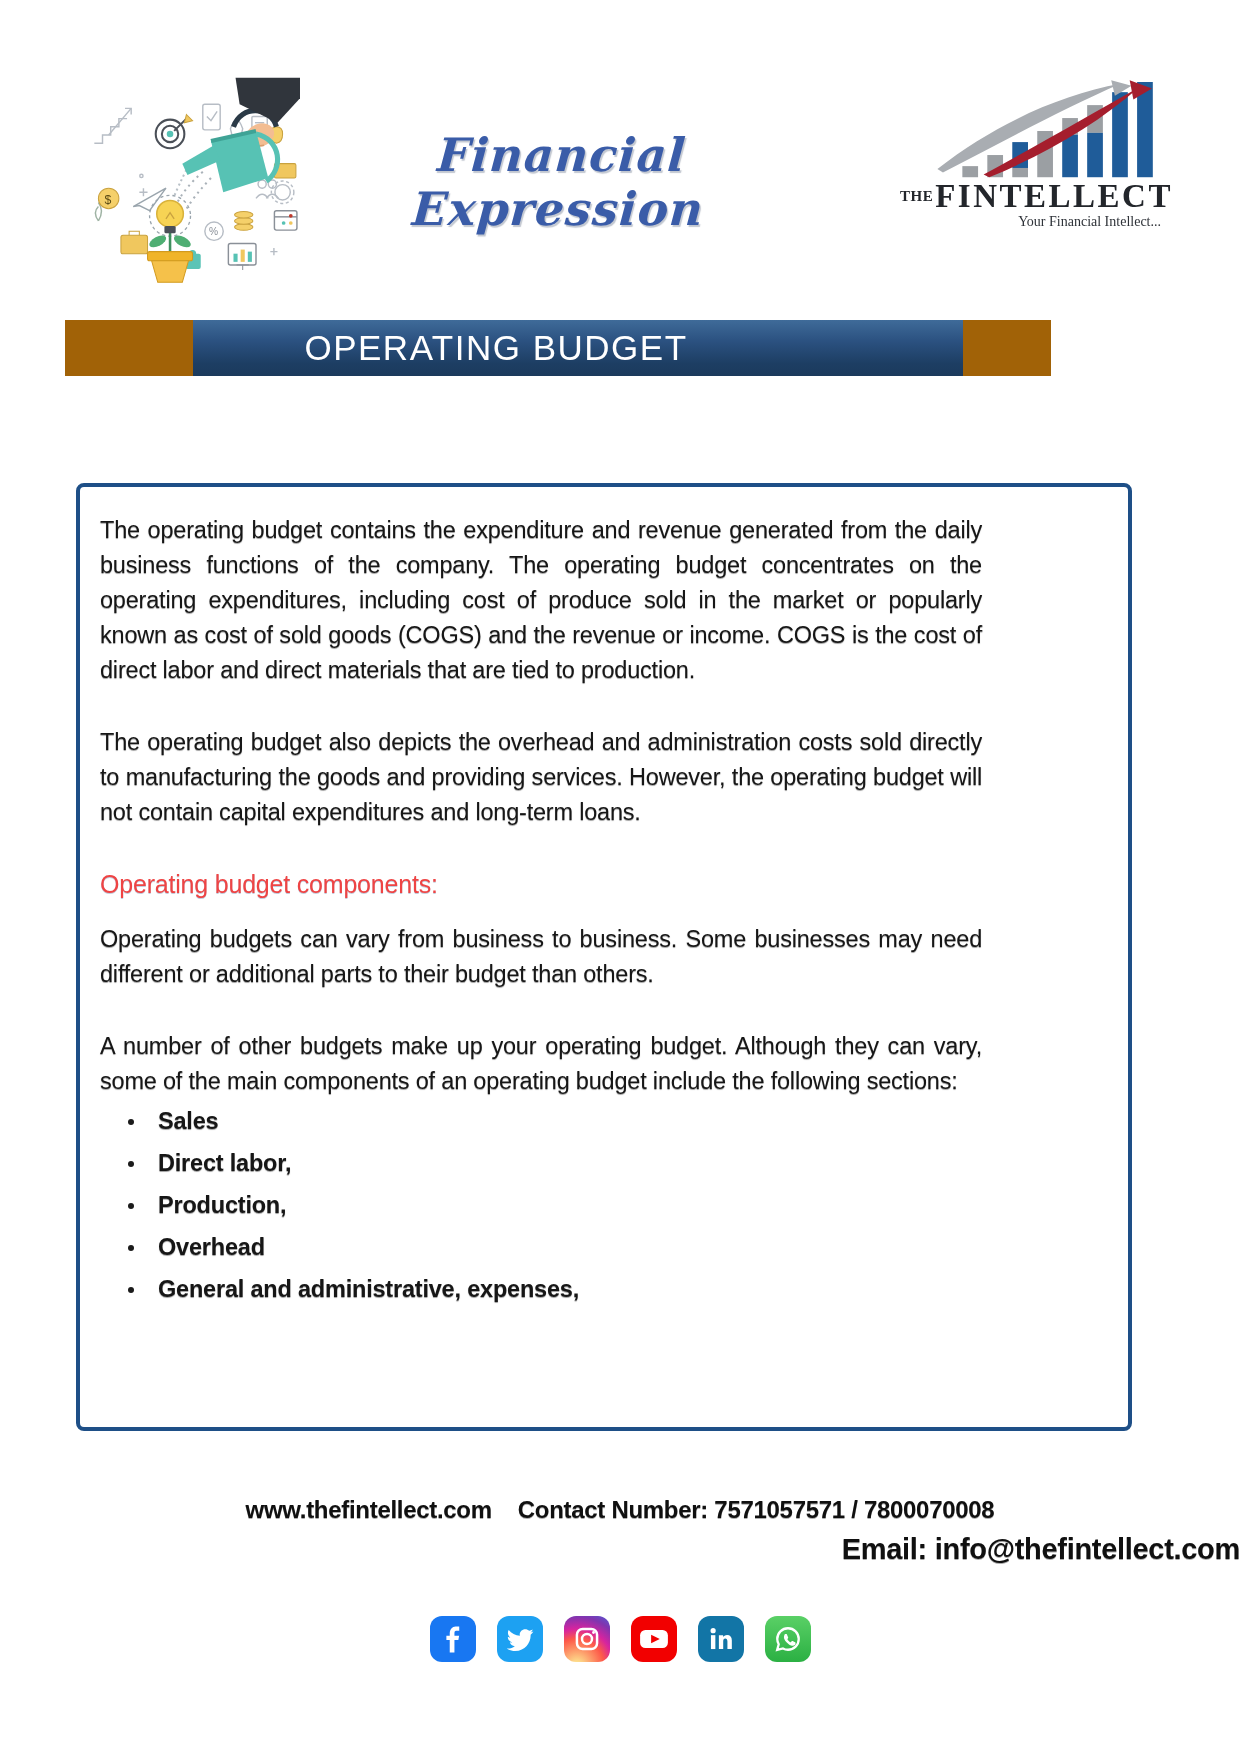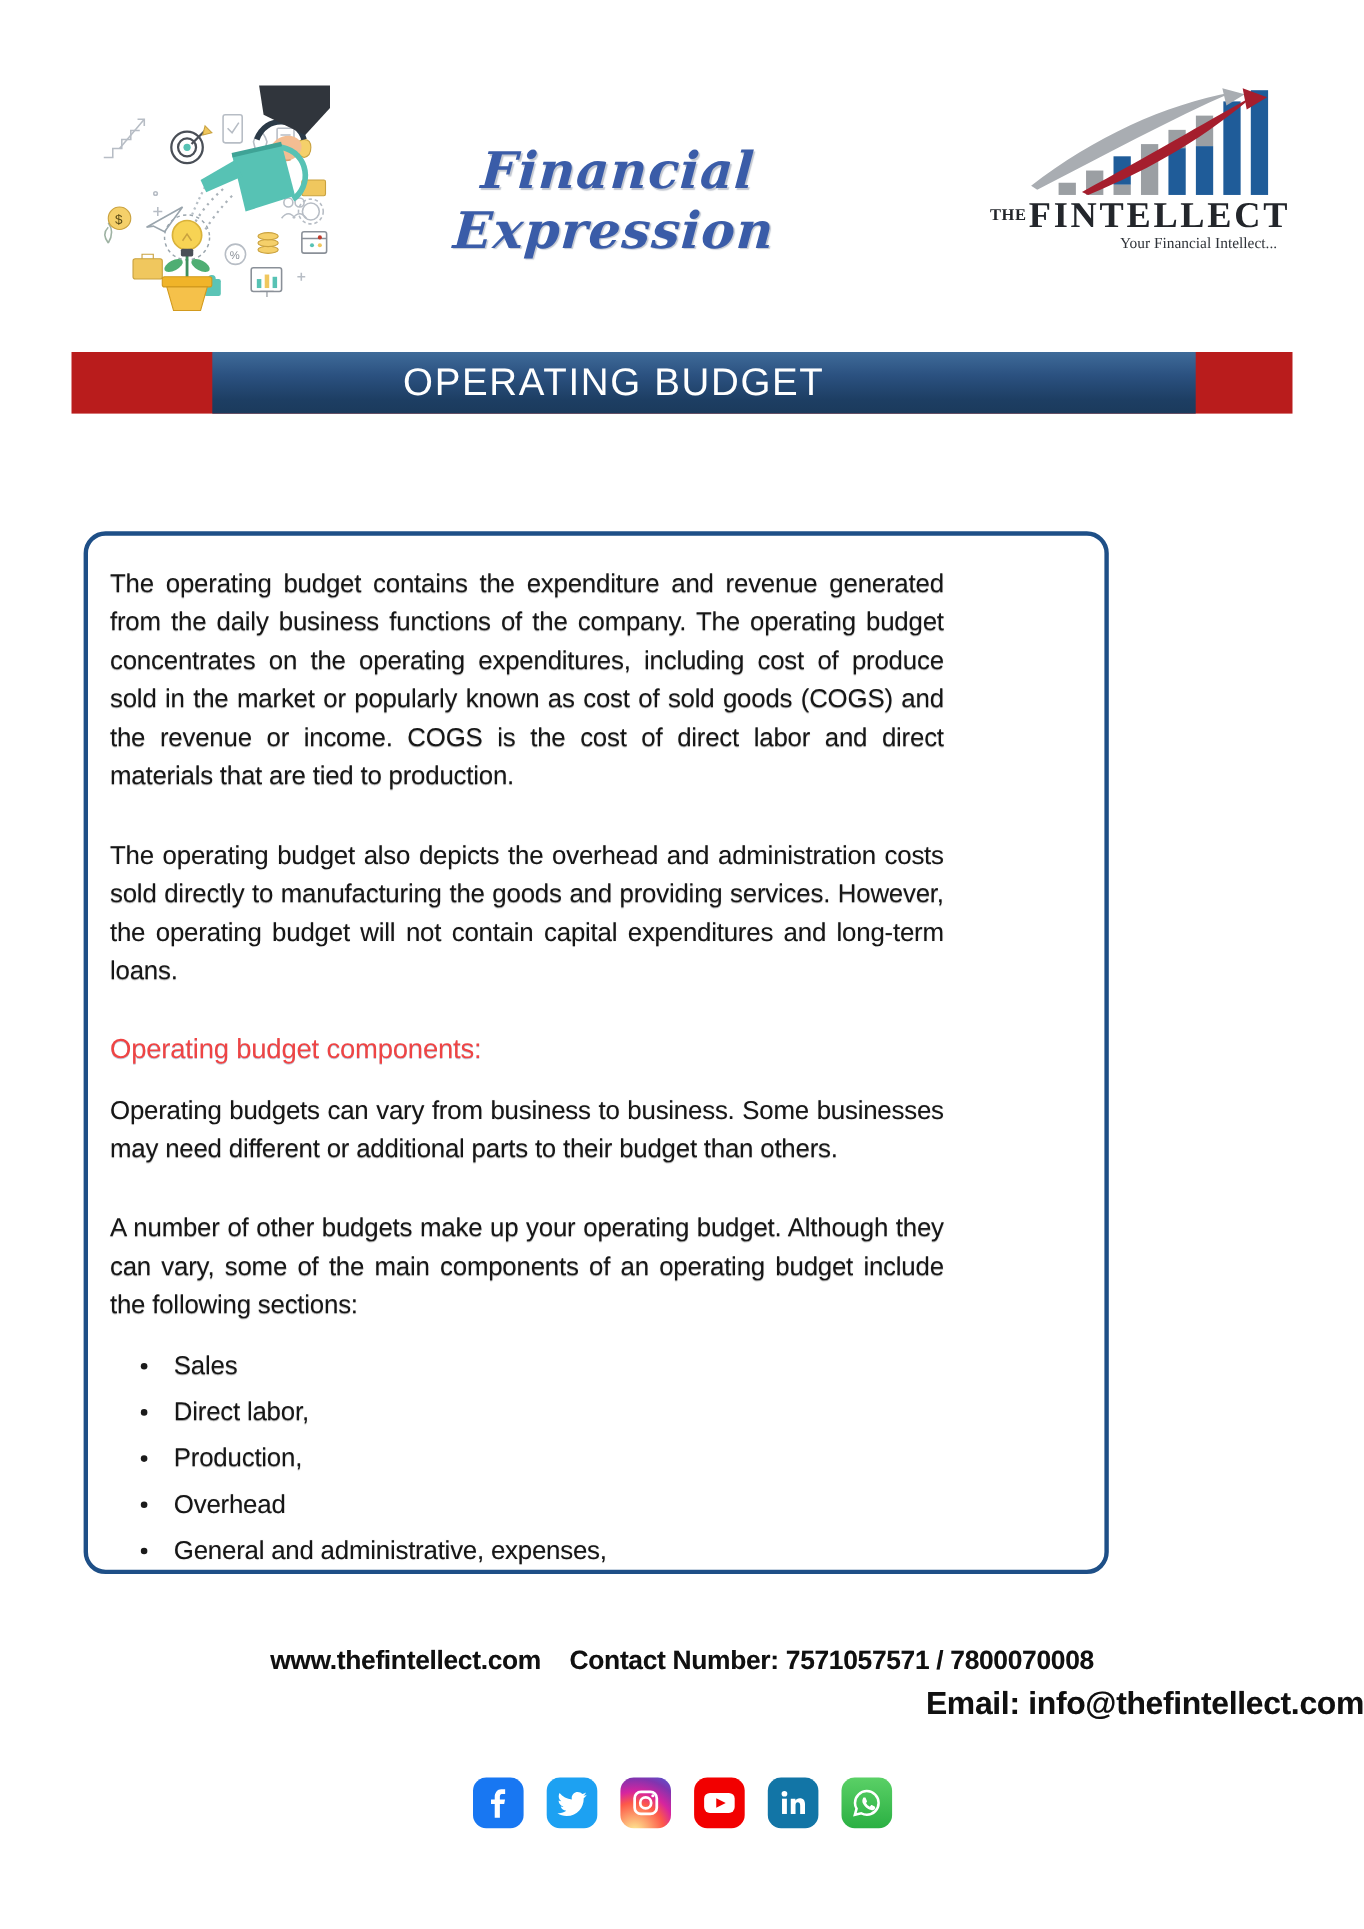--- a/index.html
+++ b/index.html
@@ -22,52 +22,52 @@
   }
   .logo-right { position:absolute; left:900px; top:80px; width:275px; }
   .logo-right svg { display:block; margin-left:30px; }
   .brand-line { white-space:nowrap; color:#23262b; font-family:"Liberation Serif", serif; line-height:1; margin-top:-2px; }
   .brand-the { font-size:15px; font-weight:bold; letter-spacing:.5px; vertical-align:6px; margin-right:2px; }
   .brand-name { font-size:33px; font-weight:600; letter-spacing:2.5px; }
   .brand-tagline { font-family:"Liberation Serif", serif; font-size:14px; color:#2e3238; text-align:right; padding-right:14px; margin-top:1px; }
 
   
   .banner {
-    position:absolute; left:65px; top:320px; width:1110px; height:56px;
-    background:#b91c1c;
+    position:absolute; left:65px; top:320px; width:986px; height:56px;
+    background:#a16207;
   }
   .banner-inner {
     position:absolute; left:128px; right:88px; top:0; bottom:0;
     background:linear-gradient(180deg,#3f6b99 0%, #2b5180 38%, #1d3e63 78%, #1b3a5c 100%);
   }
   .banner-title {
     position:absolute; left:0; right:0; top:0; bottom:0;
     display:flex; align-items:center; justify-content:center;
     transform:translateX(-62px);
     color:#ffffff; font-size:35px; font-weight:400; letter-spacing:1.5px;
   }
 
   
   .content-box {
-    position:absolute; left:76px; top:483px; width:932px; height:948px;
-    border:4.5px solid #1e4f87; border-radius:20px;
+    position:absolute; left:76px; top:483px; width:1056px; height:948px;
+    border:4.5px solid #1e4f87; border-radius:8px;
     padding:26px 146px 0 20px;
   }
   .content-box p, .content-box li, .subheading {
     font-size:23.5px; line-height:35px; color:#161616;
     text-shadow:0 .7px .7px rgba(70,70,70,.5);
     letter-spacing:-0.2px;
   }
   .content-box p { text-align:justify; margin-bottom:37px; }
   .content-box p.no-gap { margin-bottom:0; }
   .subheading {
     color:#ef4444; font-size:25px; margin-top:6px; margin-bottom:20px;
     text-shadow:0 .6px .6px rgba(100,130,170,.4); font-weight:400;
   }
-  .bullet-list { list-style:none; margin-top:20px; }
+  .bullet-list { list-style:none; margin-top:5px;font-weight:bold; }
   .bullet-list li { position:relative; padding-left:58px; margin-bottom:7px; }
   .bullet-list li::before {
     content:""; position:absolute; left:28px; top:15px;
     width:6px; height:6px; border-radius:50%; background:#1b1b1b;
   }
 
   
   .footer-contact { position:absolute; left:0; top:1496px; width:100%; text-align:center; }
   .contact-line { font-size:24px; font-weight:bold; color:#101010; letter-spacing:-0.3px;
                   text-shadow:0 .6px .6px rgba(70,70,70,.45); }

